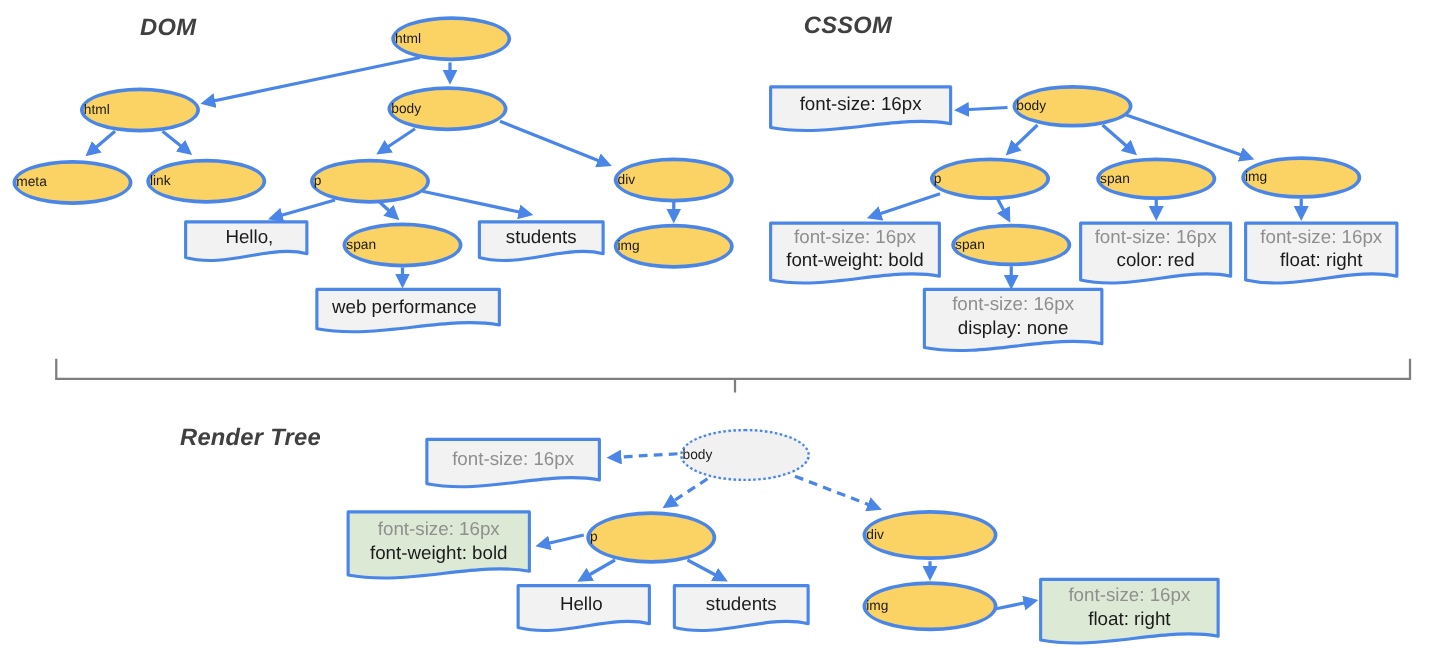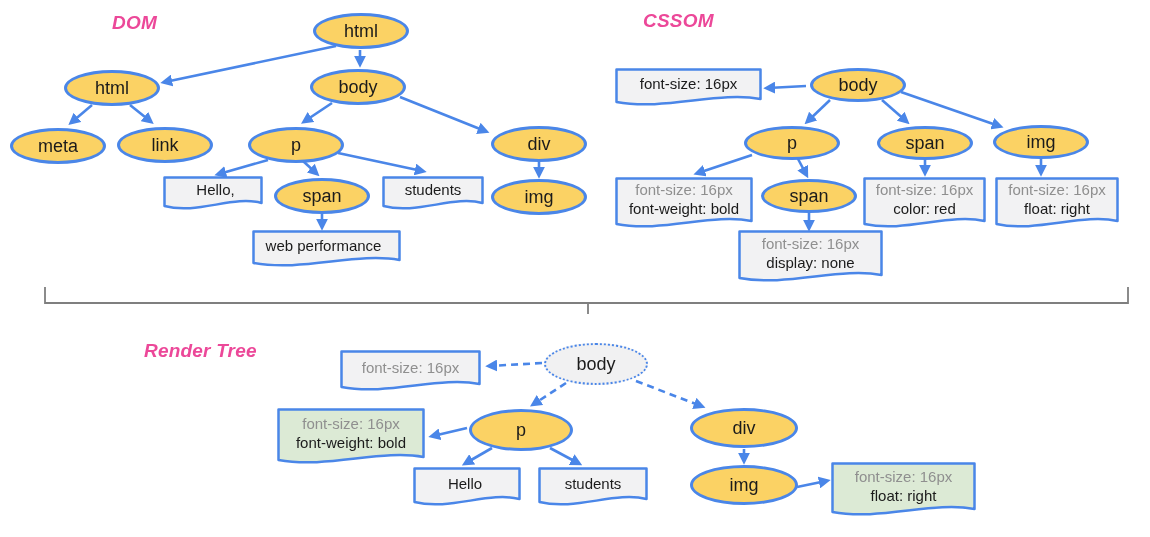--- a/index.html
+++ b/index.html
@@ -6,28 +6,28 @@
   .canvas{
     position:relative;width:1150px;height:537px;overflow:hidden;background:#ffffff;
     font-family:"Liberation Sans", sans-serif;
   }
   .arrows{position:absolute;left:0;top:0;width:1150px;height:537px;}
   .arrows line{stroke:var(--node-stroke);stroke-width:2.6;}
   .arrows line.dashed{stroke-dasharray:7 5;}
   .arrows marker path{fill:var(--node-stroke);}
   .bracket{stroke:var(--bracket);stroke-width:1.8;fill:none;}
   .title{
-    position:absolute;font-weight:bold;font-style:italic;font-size:19px;color:#ec4899;
+    position:absolute;font-weight:bold;font-style:italic;font-size:19px;color:#404040;
     white-space:nowrap;letter-spacing:.2px;
   }
   .node{
     position:absolute;box-sizing:border-box;border-radius:50%;
     border:3px solid var(--node-stroke);background:var(--node-fill);
-    display:flex;align-items:center;justify-content:center;
-    font-size:18px;color:var(--text-dark);
+    display:flex;align-items:center;justify-content:flex-start;
+    font-size:11px;color:var(--text-dark);
   }
   .node.render-root{
     background:var(--render-body-fill);
     border:2.5px dotted var(--node-stroke);
   }
   .note{position:absolute;}
   .note-shape{position:absolute;left:0;top:0;overflow:visible;}
   .note-text{
     position:absolute;left:0;top:0;right:0;bottom:7px;
     display:flex;flex-direction:column;align-items:center;justify-content:center;
@@ -107,21 +107,21 @@
   <div class="node" style="left:274px;top:178px;width:96px;height:36px">
       <span>span</span>
     </div>
   <div class="node" style="left:491px;top:126px;width:96px;height:36px">
       <span>div</span>
     </div>
   <div class="node" style="left:491px;top:179px;width:96px;height:36px">
       <span>img</span>
     </div>
 
-  <div class="note" style="left:163px;top:176px;width:105px;height:36px">
+  <div class="note" style="left:147px;top:176px;width:105px;height:36px">
       <svg class="note-shape" width="100" height="36" viewBox="0 0 100 36">
         <path d="M1.5,1.5 H98.5 V27 C 70,19 34,39 1.5,30 Z" fill="#F2F2F3" stroke="#4A86E8" stroke-width="2.5" stroke-linejoin="round"></path>
       </svg>
     <div class="note-text">
         <span class="ln dark">Hello,</span>
       </div>
   </div>
   <div class="note" style="left:382px;top:176px;width:102px;height:36px">
       <svg class="note-shape" width="102" height="36" viewBox="0 0 102 36">
         <path d="M1.5,1.5 H100.5 V27 C 71.39999999999999,19 34.68,39 1.5,30 Z" fill="#F2F2F3" stroke="#4A86E8" stroke-width="2.5" stroke-linejoin="round"></path>

